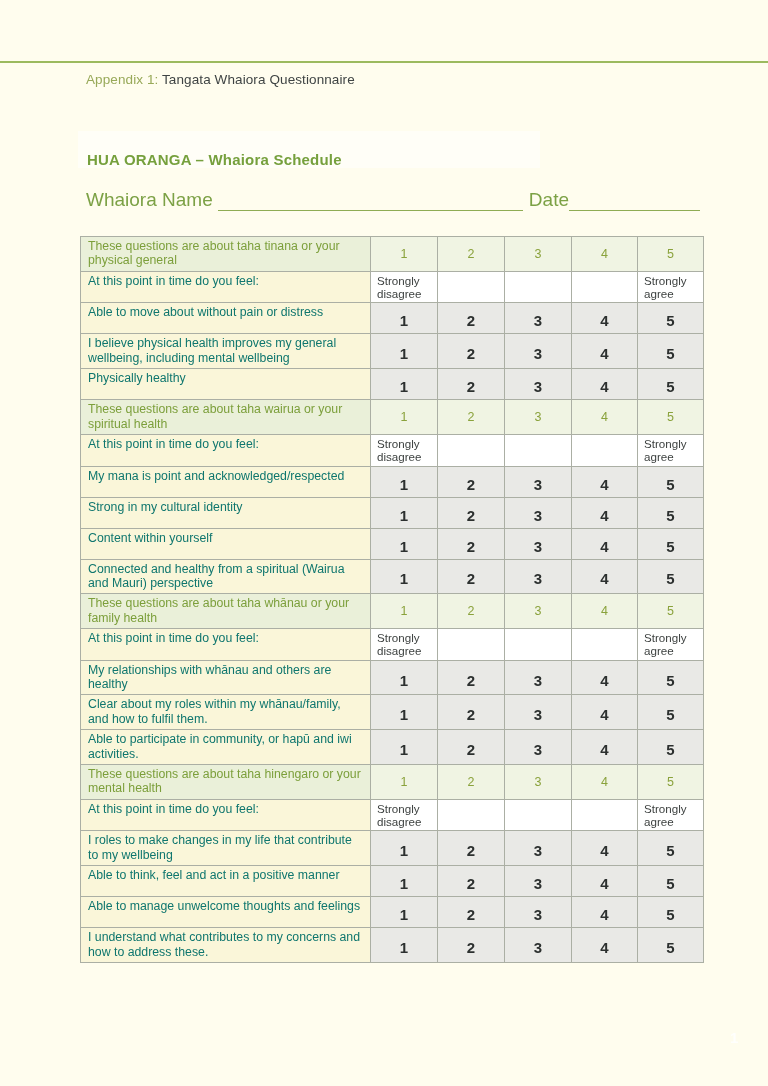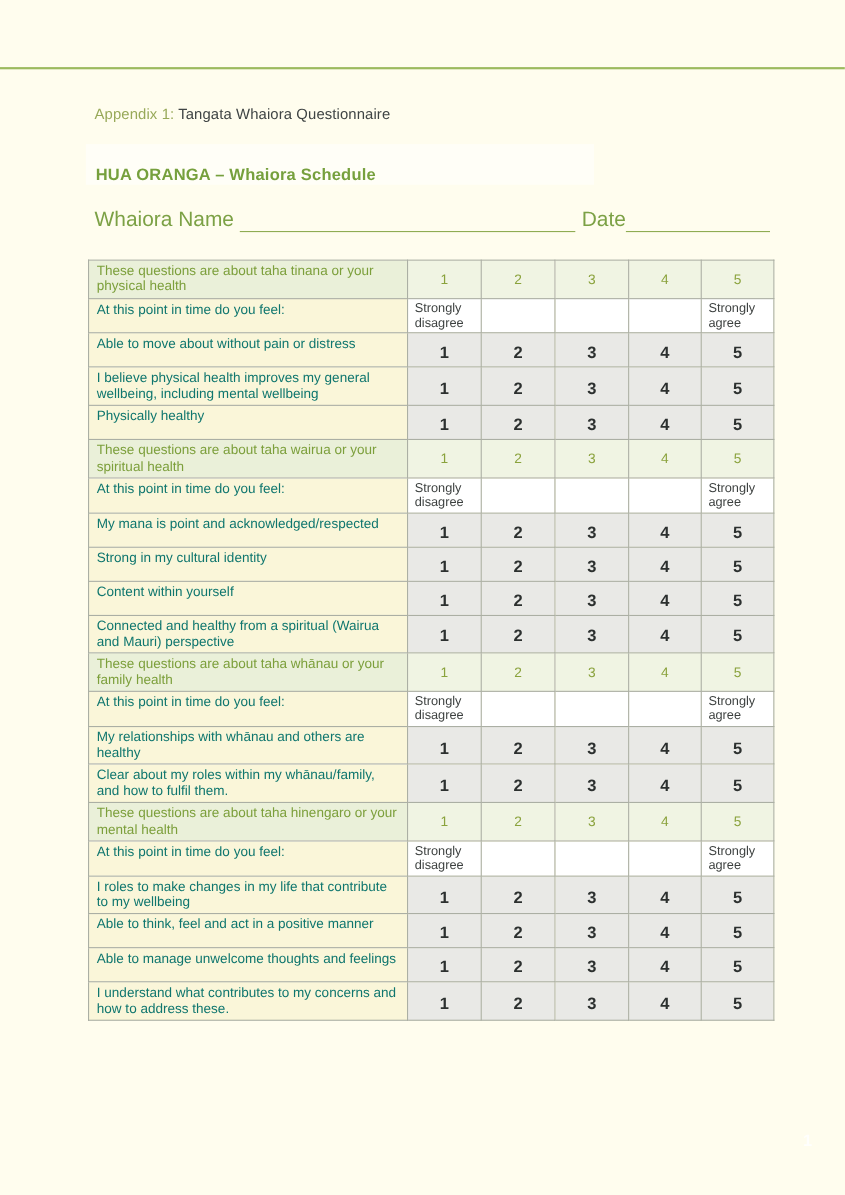--- a/index.html
+++ b/index.html
@@ -8,21 +8,21 @@
     background:#fffdee;
     font-family:"Liberation Sans","DejaVu Sans",sans-serif;
     position:relative;overflow:hidden;
     -webkit-font-smoothing:antialiased;
   }
   .top-rule{
     position:absolute;top:61px;left:0;width:768px;height:2px;
     background:#9cba5e;
   }
   .appendix-line{
-    position:absolute;top:96px;left:86px;
+    position:absolute;top:72px;left:86px;
     font-size:13.5px;letter-spacing:.1px;
   }
   .appendix-label{color:#98a959;}
   .appendix-title{color:#3f4444;}
   .schedule-strip{
     position:absolute;top:131px;left:78px;width:462px;height:37px;
     background:rgba(255,255,255,.55);
     display:flex;align-items:flex-end;
   }
   .schedule-title{
@@ -103,21 +103,21 @@
   <colgroup>
     <col style="width:290px">
     <col style="width:67px">
     <col style="width:67px">
     <col style="width:67px">
     <col style="width:66px">
     <col style="width:66px">
   </colgroup>
   <tbody>
       <tr class="section-row">
-        <td class="q-cell">These questions are about taha tinana or your physical health</td>
+        <td class="q-cell">These questions are about taha tinana or your physical general</td>
         <td class="num-cell">1</td>
         <td class="num-cell">2</td>
         <td class="num-cell">3</td>
         <td class="num-cell">4</td>
         <td class="num-cell">5</td>
       </tr>
       <tr class="feel-row">
         <td class="q-cell">At this point in time do you feel:</td>
         <td class="anchor-cell">Strongly disagree</td>
         <td class="blank-cell"></td>
@@ -216,20 +216,28 @@
       <tr class="question-row">
         <td class="q-cell">My relationships with whānau and others are healthy</td>
         <td class="num-cell">1</td>
         <td class="num-cell">2</td>
         <td class="num-cell">3</td>
         <td class="num-cell">4</td>
         <td class="num-cell">5</td>
       </tr>
       <tr class="question-row">
         <td class="q-cell">Clear about my roles within my whānau/family, and how to fulfil them.</td>
+        <td class="num-cell">1</td>
+        <td class="num-cell">2</td>
+        <td class="num-cell">3</td>
+        <td class="num-cell">4</td>
+        <td class="num-cell">5</td>
+      </tr>
+      <tr class="question-row">
+        <td class="q-cell">Able to participate in community, or hapū and iwi activities.</td>
         <td class="num-cell">1</td>
         <td class="num-cell">2</td>
         <td class="num-cell">3</td>
         <td class="num-cell">4</td>
         <td class="num-cell">5</td>
       </tr>
       <tr class="section-row">
         <td class="q-cell">These questions are about taha hinengaro or your mental health</td>
         <td class="num-cell">1</td>
         <td class="num-cell">2</td>

